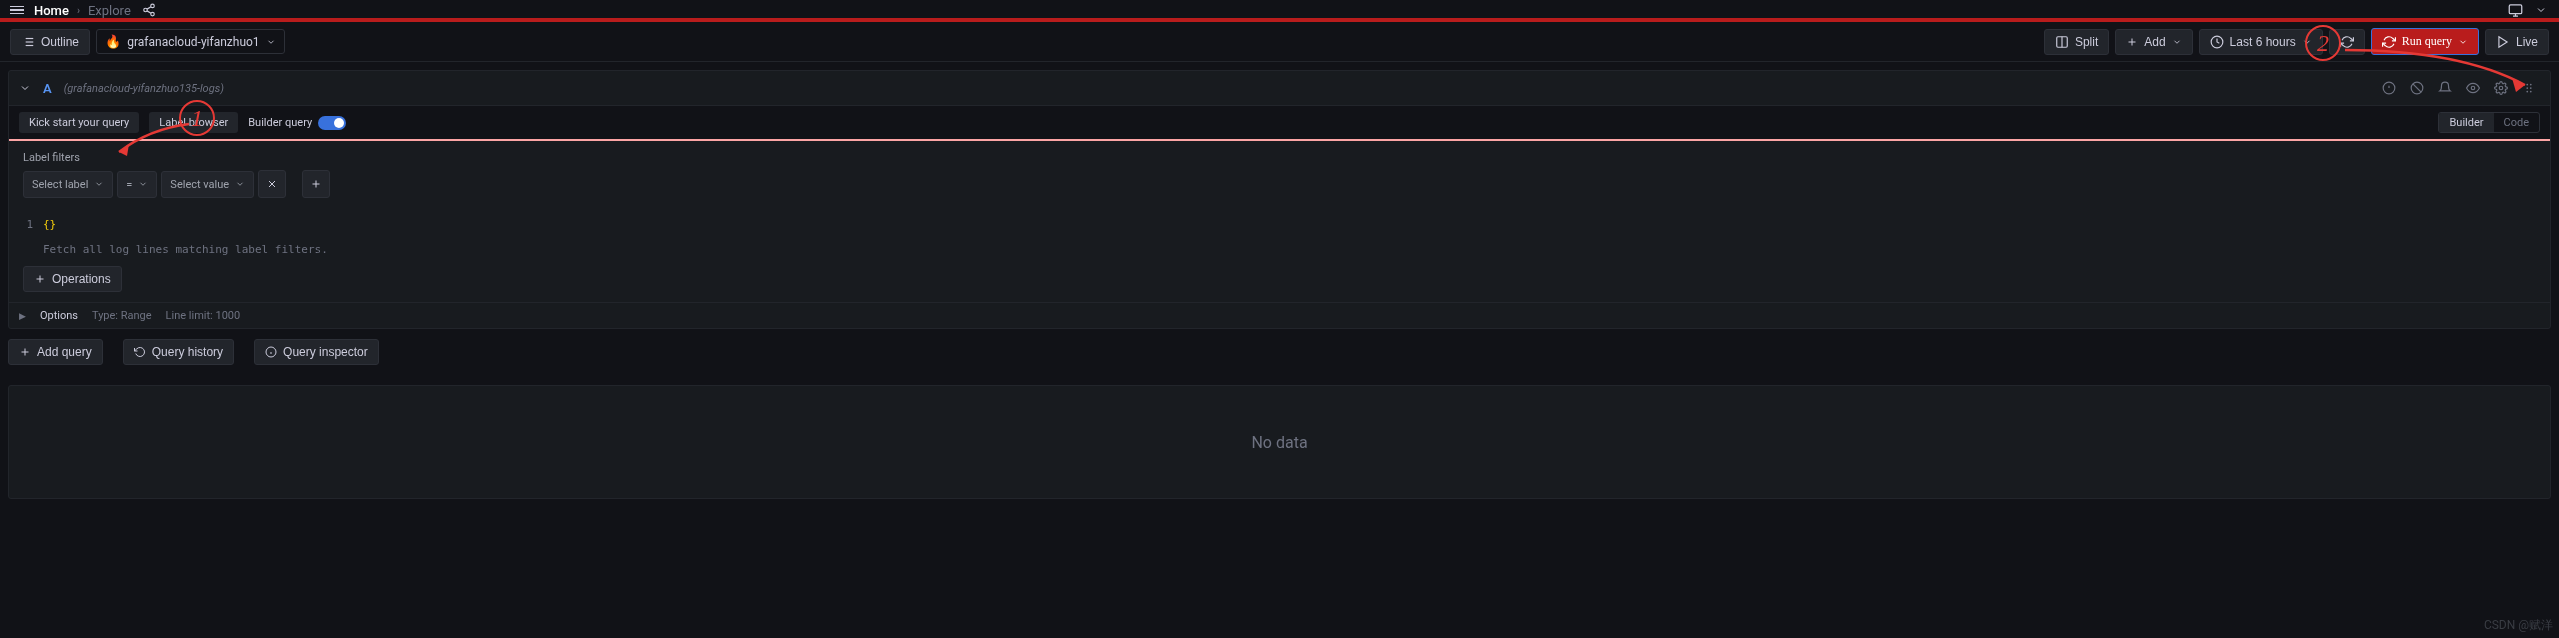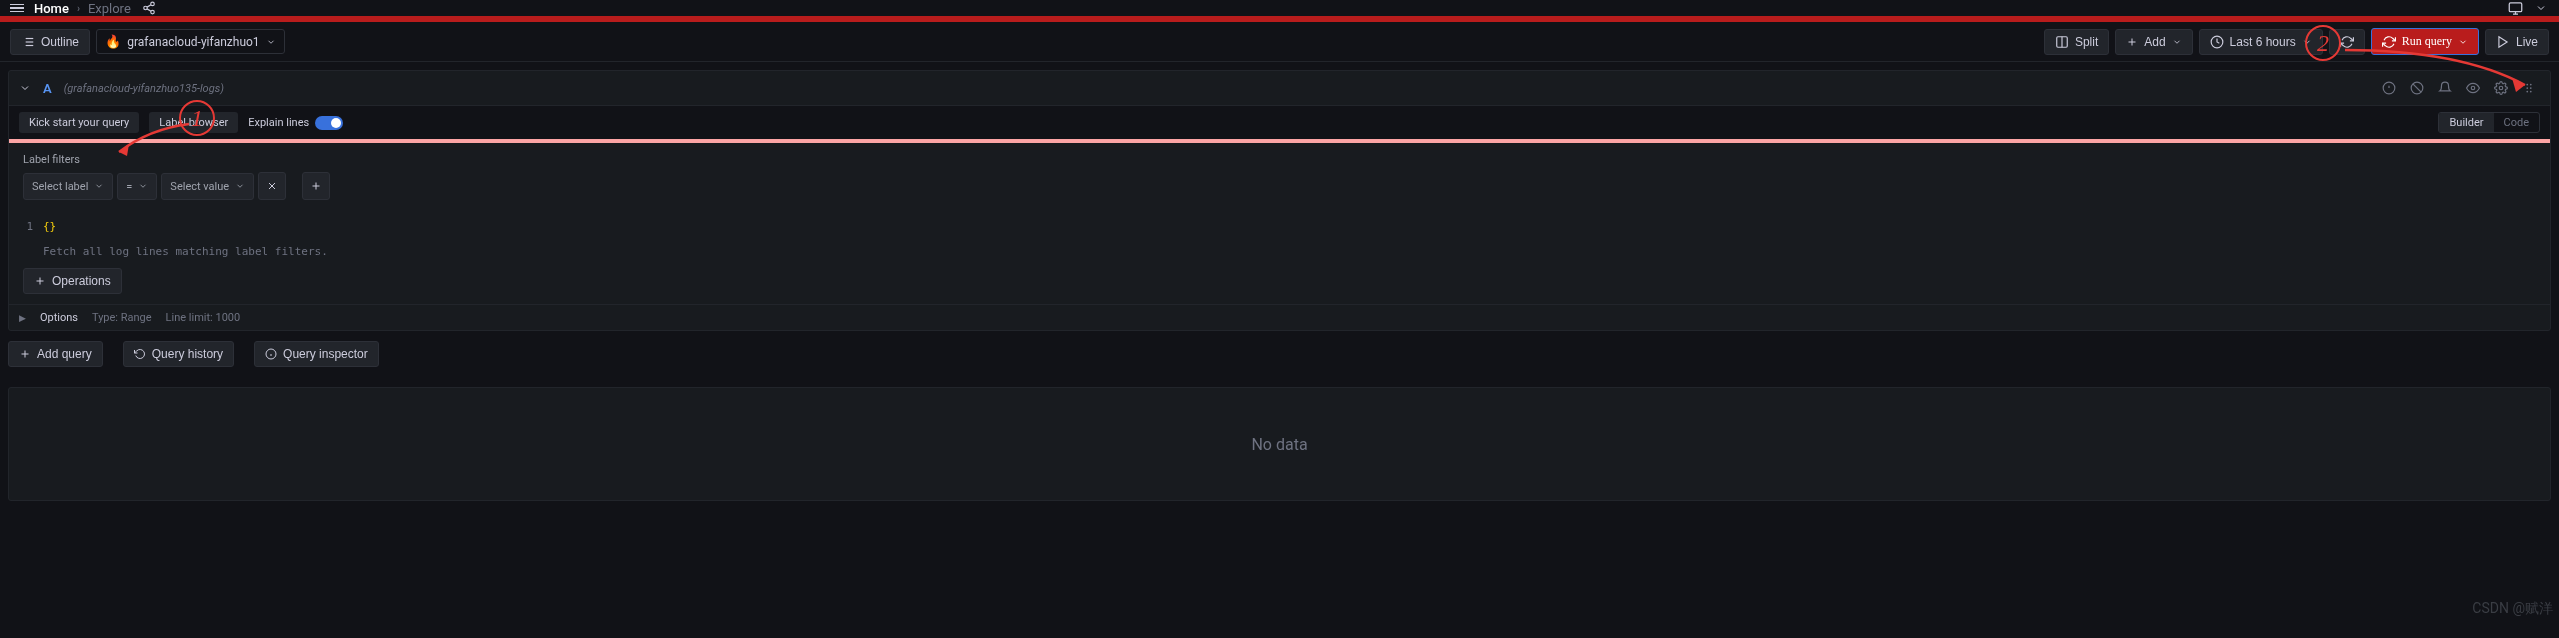--- a/index.html
+++ b/index.html
@@ -10,24 +10,24 @@
       font-size: 12px;
       width: 2559px;
       height: 638px;
       overflow: hidden;
     }
     
     
     .top-nav {
       height: 22px;
       display: flex;
-      align-items: flex-start;
+      align-items: flex-end;
       padding: 0 10px;
       gap: 10px;
-      border-bottom: 6px solid #b91c1c;
+      border-bottom: 4px solid #b91c1c;
     }
     .top-nav .nav-left { display: flex; align-items: center; gap: 10px; }
     .top-nav .nav-right { margin-left: auto; display: flex; align-items: center; gap: 10px; }
     .menu-icon { display: flex; flex-direction: column; gap: 2px; cursor: pointer; }
     .menu-icon span { width: 14px; height: 1.5px; background: #ccccdc; }
     .breadcrumb { display: flex; align-items: center; gap: 8px; font-size: 13px; }
     .breadcrumb .home { color: #fff; font-weight: 500; }
     .breadcrumb .sep { color: #6e7281; font-size: 10px; }
     .breadcrumb .current { color: #6e7281; }
     .icon-btn { width: 16px; height: 16px; display: flex; align-items: center; justify-content: center; cursor: pointer; color: #ccccdc; }
@@ -77,21 +77,21 @@
     .query-header-actions { margin-left: auto; display: flex; gap: 6px; }
     .header-icon { width: 22px; height: 22px; display: flex; align-items: center; justify-content: center; cursor: pointer; color: #6e7281; border-radius: 2px; }
     
     .query-subbar {
       display: flex;
       align-items: center;
       padding: 6px 10px;
       gap: 10px;
       background: #111217;
       border-top: 1px solid #22252b;
-      border-bottom: 4px solid #fca5a5;
+      border-bottom: 2px solid #fca5a5;
       position: relative;
     }
     .pill-btn {
       padding: 4px 10px;
       background: #22252b;
       border-radius: 3px;
       color: #ccccdc;
       font-size: 11px;
       cursor: pointer;
     }
@@ -205,23 +205,23 @@
       height: 114px;
       display: flex;
       align-items: center;
       justify-content: center;
       font-size: 16px;
       color: #6e7281;
     }
     
     .watermark {
       position: fixed;
-      bottom: 20px;
+      bottom: 4px;
       right: 6px;
-      font-size: 14px;
+      font-size: 12px;
       color: #3a3d44;
     }
     
     
     .annotation {
       position: absolute;
       pointer-events: none;
     }
     .anno-circle {
       width: 36px;
@@ -408,21 +408,21 @@
               <circle cx="15" cy="18" r="1.5"></circle>
             </svg>
           </div>
       </div>
     </div>
 
     <div class="query-subbar">
       <div class="pill-btn">Kick start your query</div>
       <div class="pill-btn">Label browser</div>
       <div class="explain-group">
-        <span>Explain lines</span>
+        <span>Builder query</span>
         <div class="toggle"></div>
       </div>
       <div class="mode-switch">
         <div class="mode active">Builder</div>
         <div class="mode">Code</div>
       </div>
 
       <svg class="anno-arrow" style="left:100px; top:8px;" width="90" height="50">
         <path d="M80,10 Q40,15 10,38" stroke="#e53935" stroke-width="2.5" fill="none"></path>
         <polygon points="10,38 20,30 18,42" fill="#e53935"></polygon>

